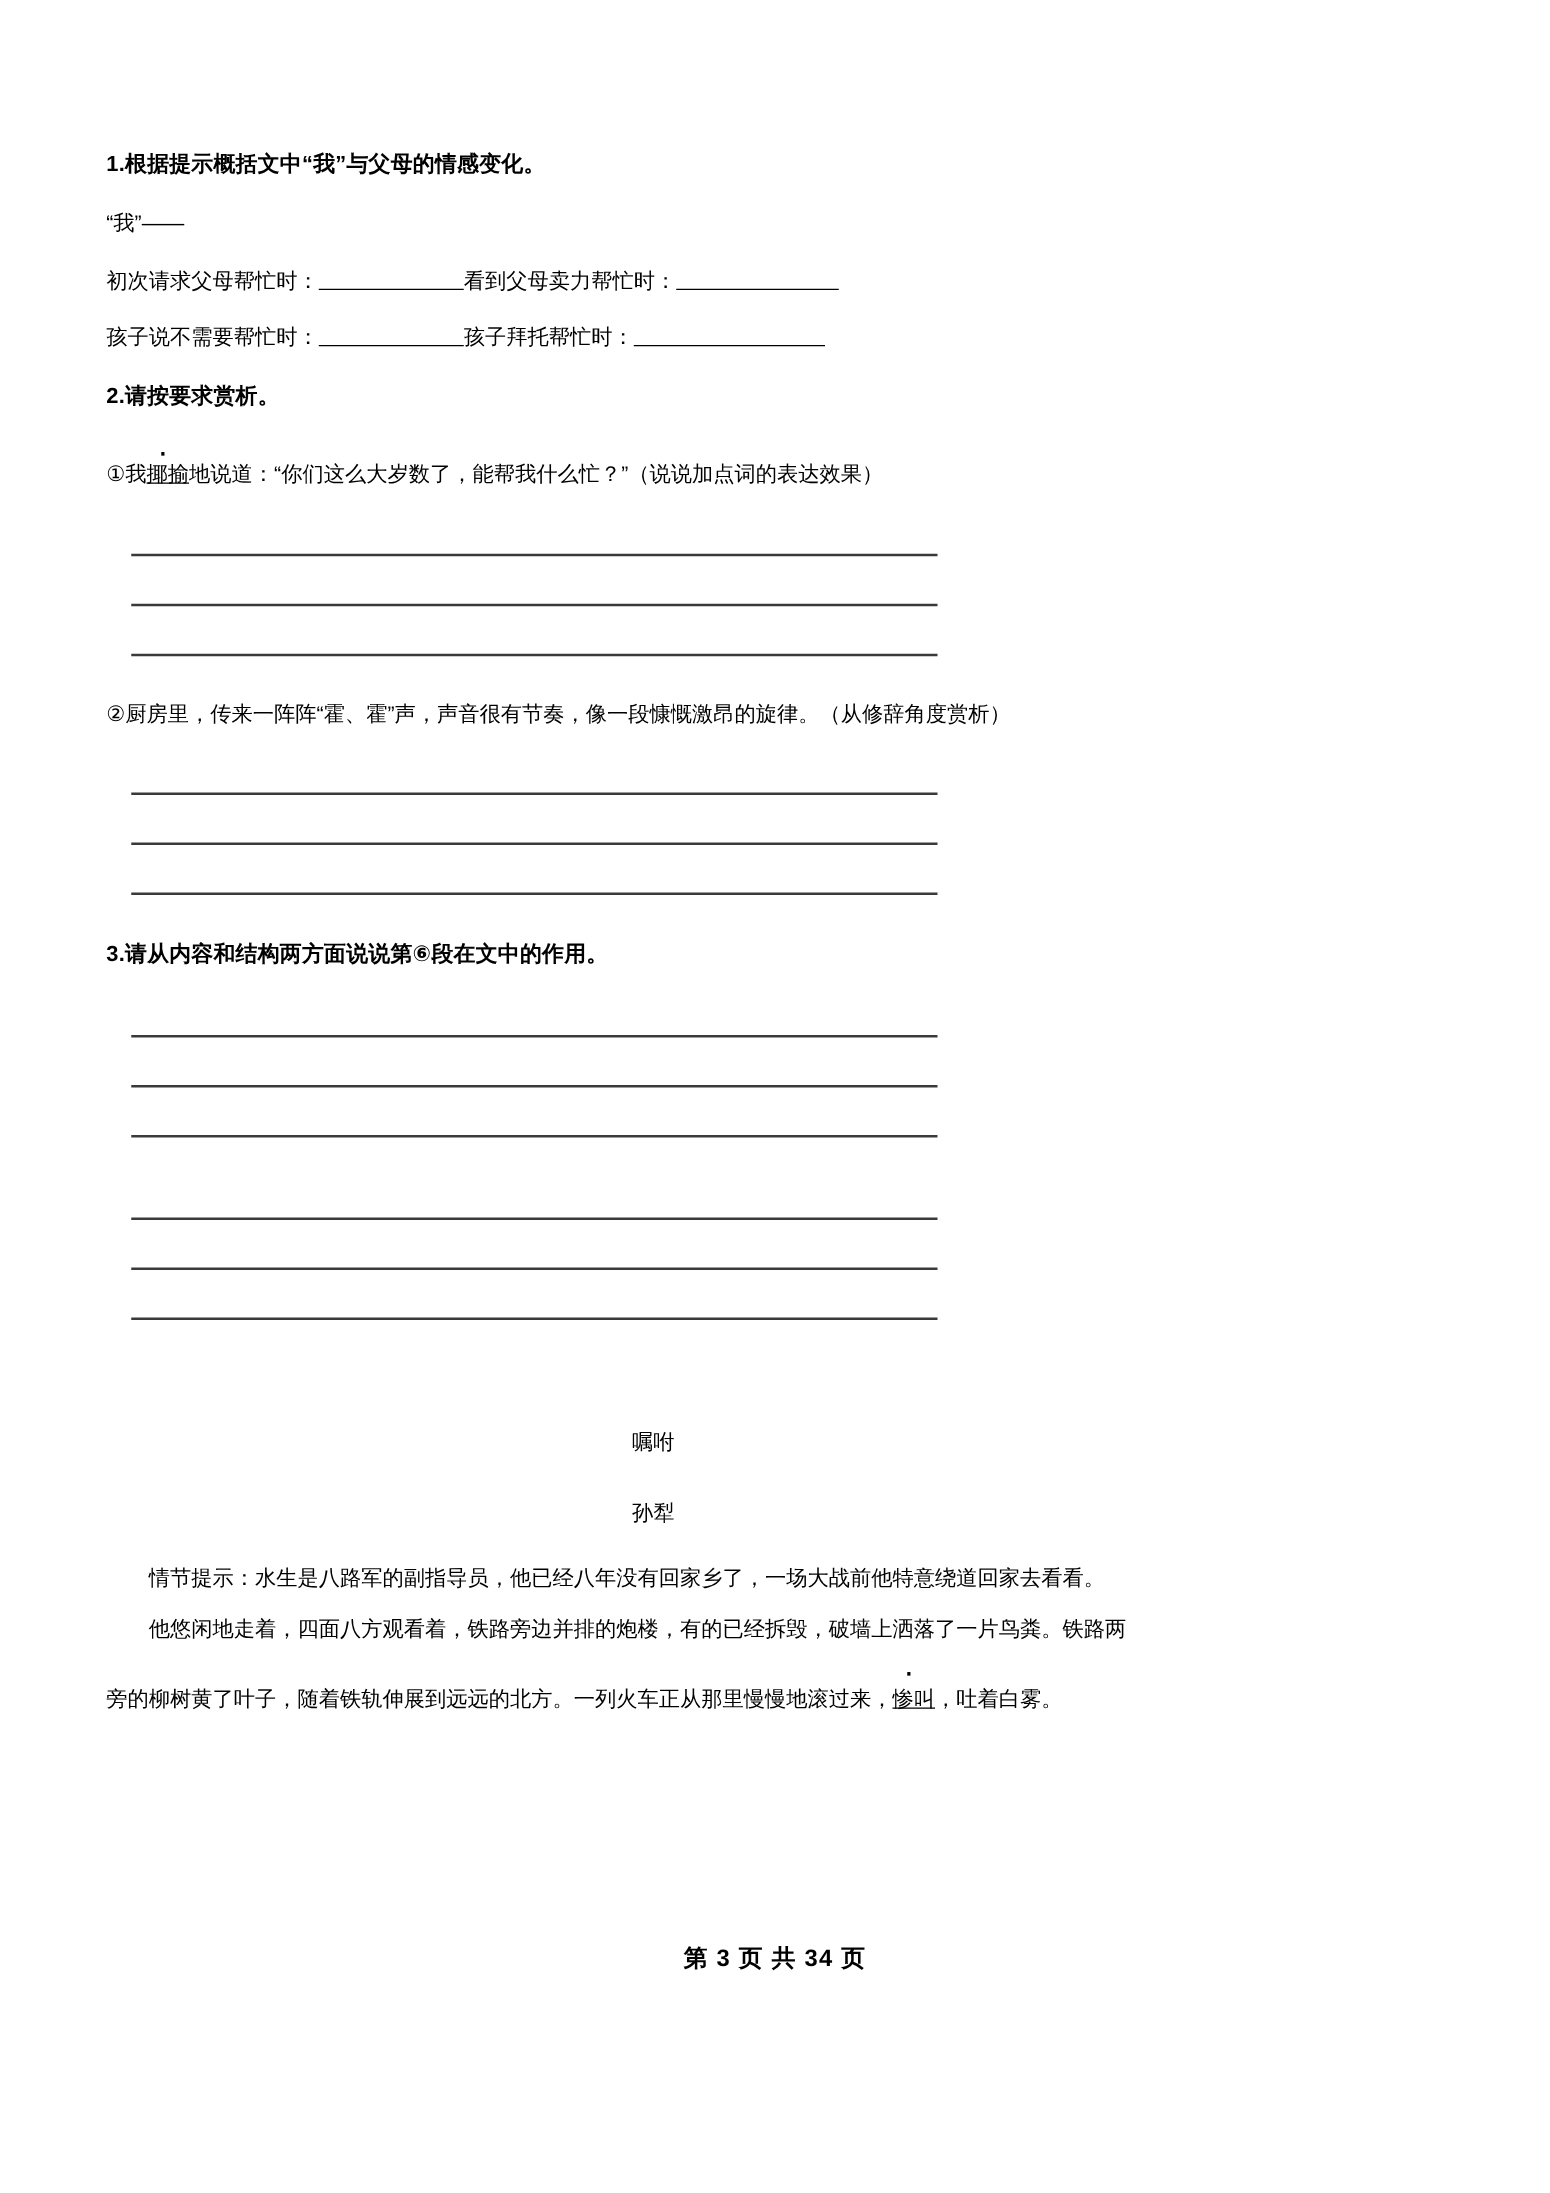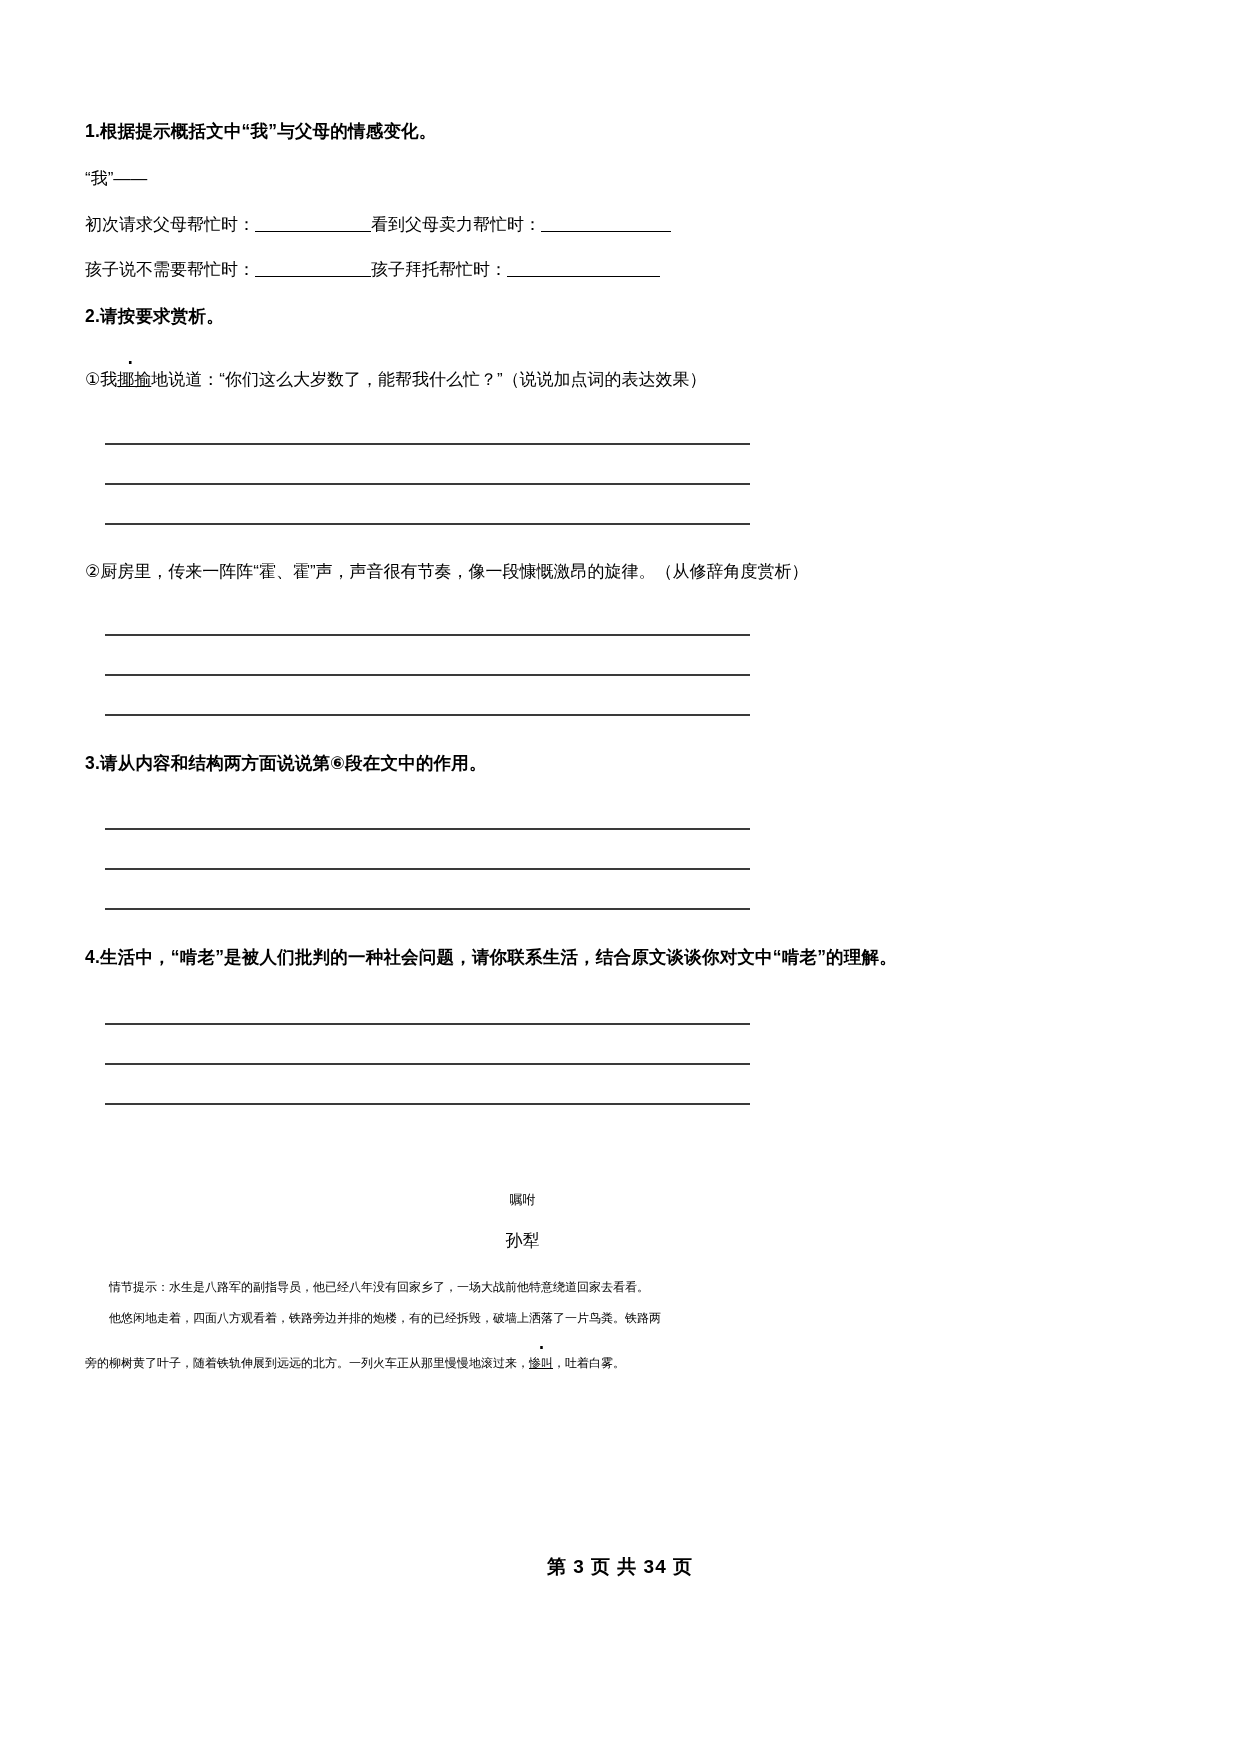--- a/index.html
+++ b/index.html
@@ -92,32 +92,32 @@
   
   .section-head {
     font-size: 17.5px;
     font-weight: bold;
     margin: 0 0 26px 0;
     line-height: 1.5;
     white-space: nowrap;
   }
   .article-title {
     text-align: center;
-    font-size: 13px;
-    margin: 0 0 20px 0;
+    font-size: 17px;
+    margin: 0 0 34px 0;
     padding-right: 170px;
   }
   .article-author {
     text-align: center;
     font-size: 17px;
     margin: 0 0 24px 0;
     padding-right: 170px;
   }
   .body-para {
-    font-size: 12px;
+    font-size: 17px;
     line-height: 1.95;
     margin: 0 0 8px 0;
     text-indent: 2em;
     white-space: nowrap;
   }
   .body-para.cont {
     text-indent: 0;
     margin-top: 22px;
   }
 
@@ -192,23 +192,20 @@
   <div class="gap-md"></div>
 
   <div class="answer-lines">
     <div class="rule"></div>
     <div class="rule"></div>
     <div class="rule"></div>
   </div>
 
   <div class="gap-md"></div>
 
-  <p class="q-head">
-    <span class="num">4</span><span>.</span><span>生活中，“啃老”是被人们批判的一种社会问题，请你联系生活，结合原文谈谈你对文中“啃老”的理解。</span>
-  </p>
 
   <div class="gap-md"></div>
 
   <div class="answer-lines">
     <div class="rule"></div>
     <div class="rule"></div>
     <div class="rule"></div>
   </div>
 
   <div class="gap-lg"></div>

